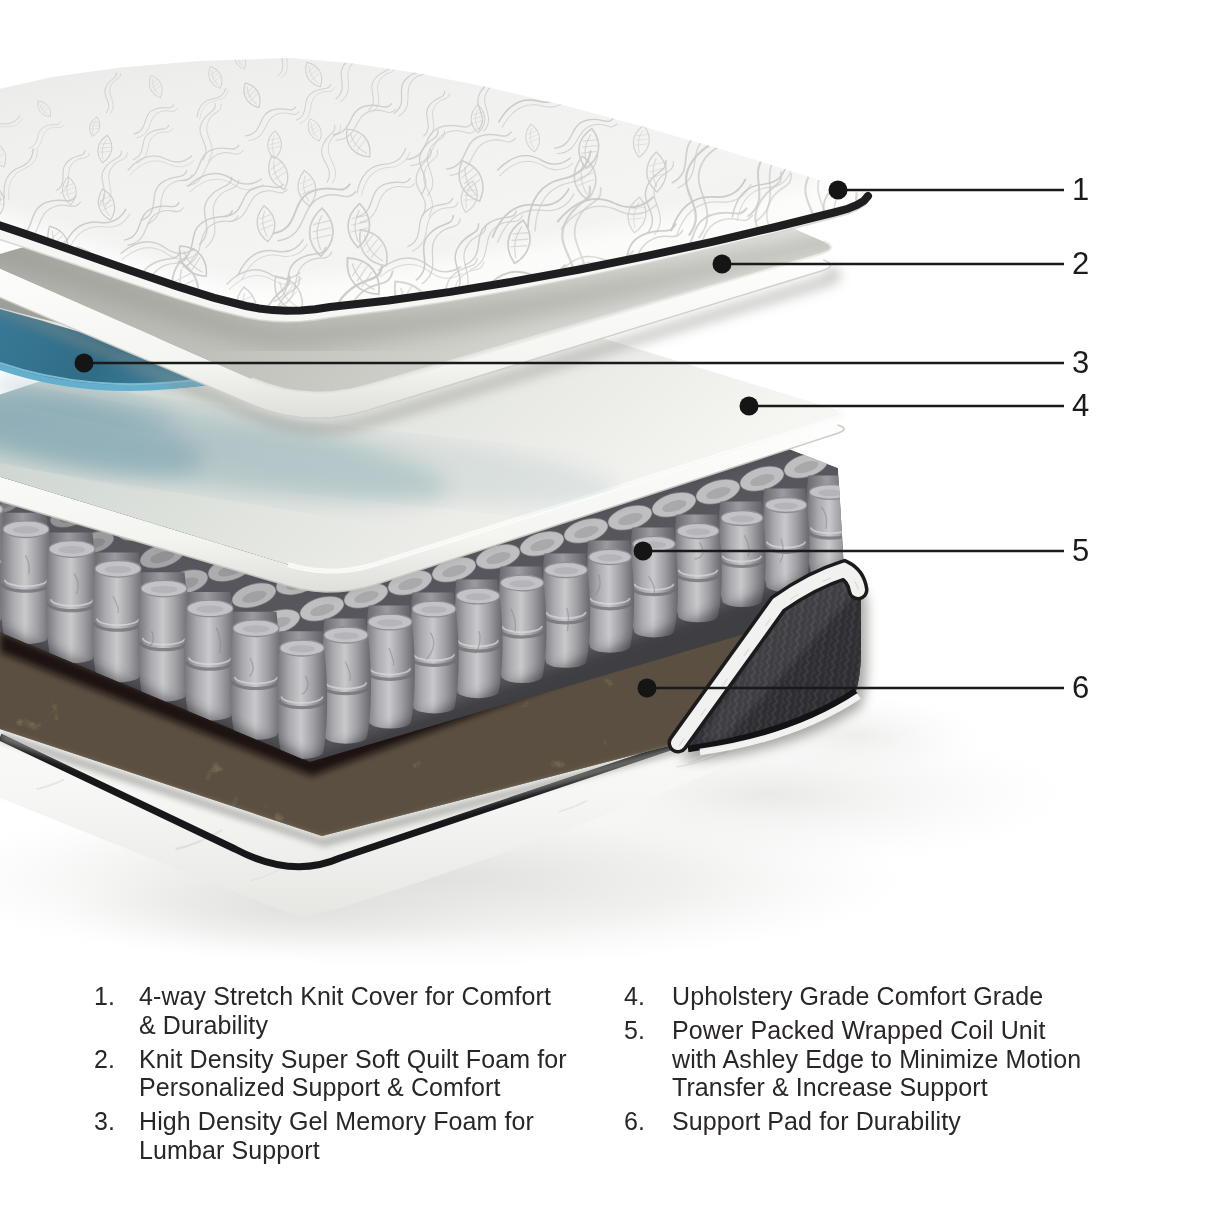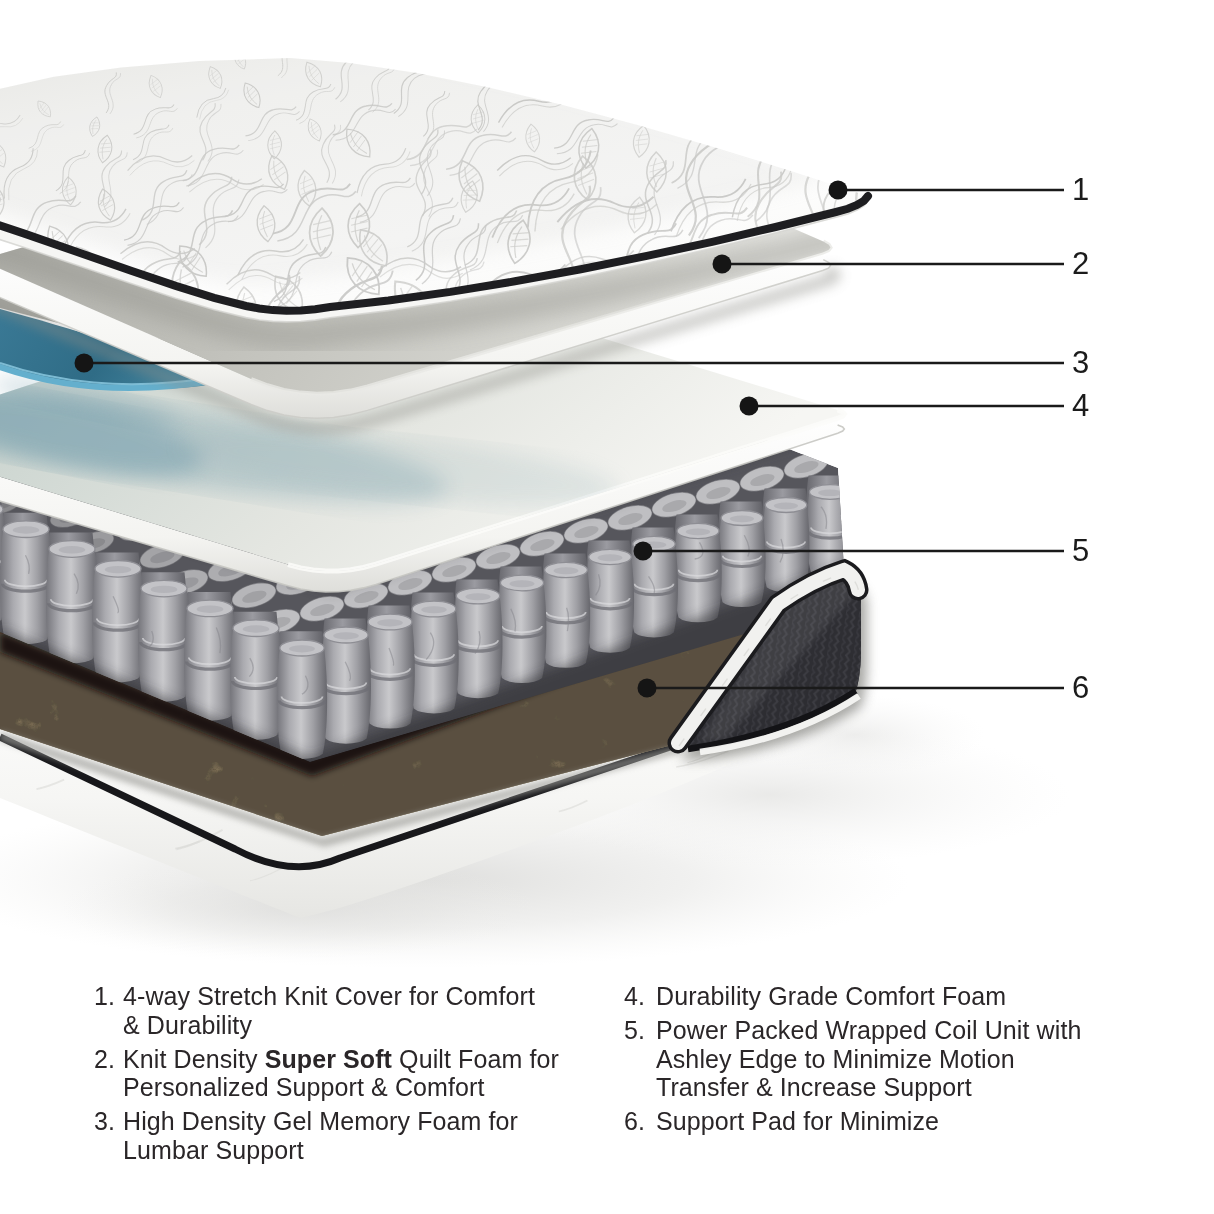--- a/index.html
+++ b/index.html
@@ -12,22 +12,22 @@
     font-size: 31px; line-height: 38px; color: #1b1b1b;
     letter-spacing: 0.5px;
   }
   .legend { position: absolute; top: 982px; color: #2a2628; font-size: 25px; }
   .legend-col { position: absolute; top: 0; }
   .legend-col.left { left: 94px; width: 486px; }
   .legend-col.right { left: 624px; width: 472px; }
   .legend-item { display: grid; grid-template-columns: 29px 1fr; margin-bottom: 5.5px; }
   .legend-col.right .legend-item { grid-template-columns: 32px 1fr; }
   .legend-col.left .legend-item:first-child .legend-t { max-width: 420px; }
-  .legend-t { letter-spacing: 0.1px; }
-  .legend-t b { font-weight: bold; }
+  .legend-t { letter-spacing: 0.1px; margin-left: 16px; }
+  .legend-t b { font-weight: normal; }
   .legend-item, .legend-t { line-height: 28.5px; }
 </style>
 </head>
 <body>
 
 <div class="stage">
 <svg viewBox="0 0 1214 1214" width="1214" height="1214">
 <defs>
   <radialGradient id="shadMain" cx="50%" cy="50%" r="50%">
     <stop offset="0%" stop-color="#d6d6d4" stop-opacity="0.8"></stop>
@@ -792,25 +792,25 @@
       <span class="legend-t"><span>Knit Density </span><b>Super Soft</b><span> Quilt Foam for Personalized Support &amp; Comfort</span></span>
     </div>
     <div class="legend-item">
       <span class="legend-n">3.</span>
       <span class="legend-t"><span>High Density Gel Memory Foam for Lumbar Support</span><b></b><span></span></span>
     </div>
     </div>
     <div class="legend-col right">
     <div class="legend-item">
       <span class="legend-n">4.</span>
-      <span class="legend-t"><span>Durability Grade Comfort Foam</span><b></b><span></span></span>
+      <span class="legend-t"><span>Upholstery Grade Comfort Grade</span><b></b><span></span></span>
     </div>
     <div class="legend-item">
       <span class="legend-n">5.</span>
       <span class="legend-t"><span>Power Packed Wrapped Coil Unit with Ashley Edge to Minimize Motion Transfer &amp; Increase Support</span><b></b><span></span></span>
     </div>
     <div class="legend-item">
       <span class="legend-n">6.</span>
-      <span class="legend-t"><span>Support Pad for Minimize</span><b></b><span></span></span>
+      <span class="legend-t"><span>Support Pad for Durability</span><b></b><span></span></span>
     </div>
     </div>
   </div>
 </div>
 
 </body></html>

